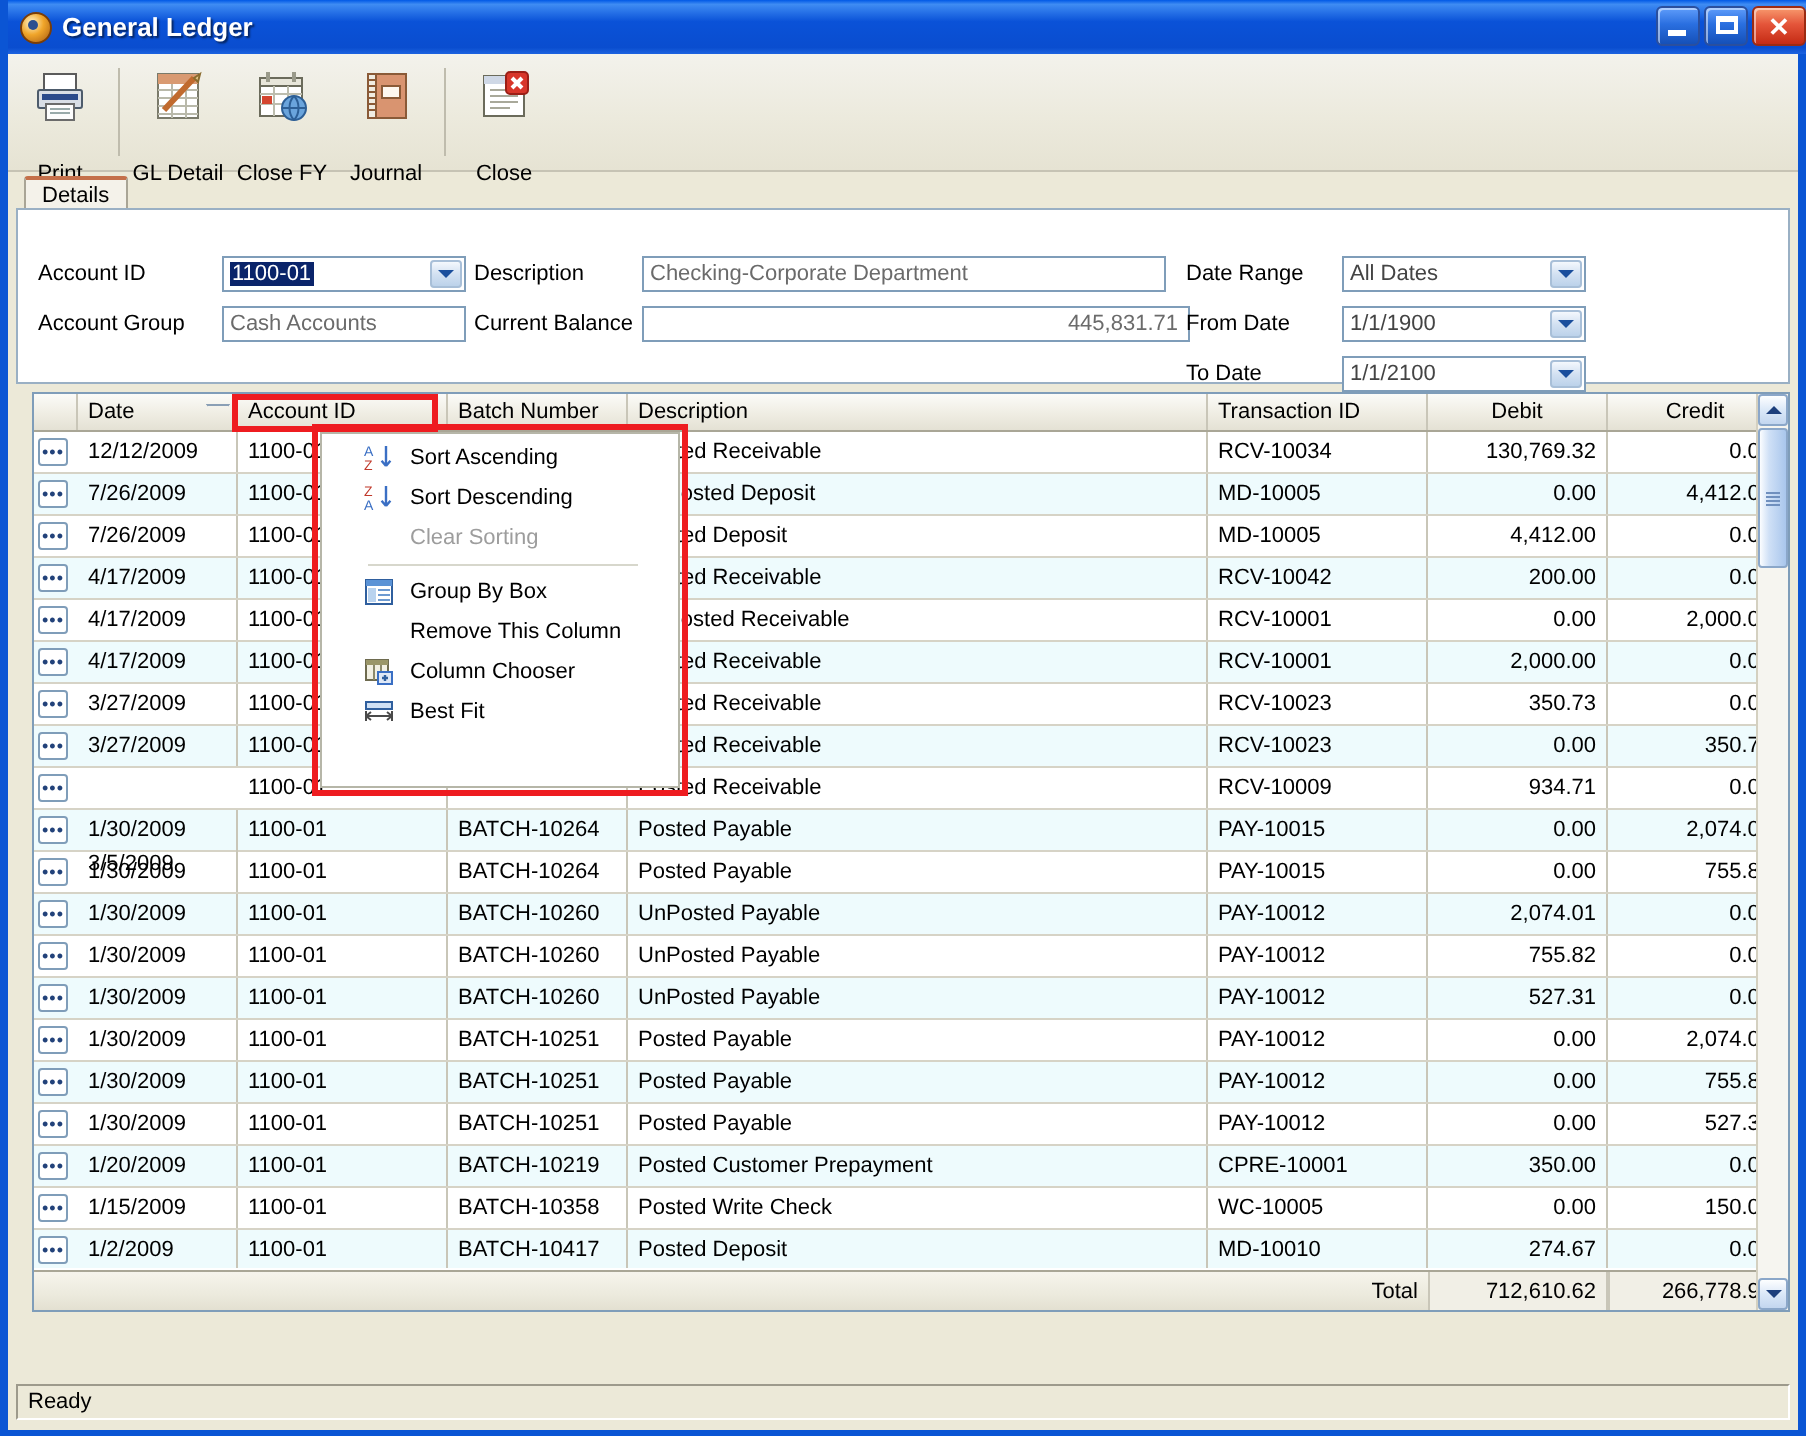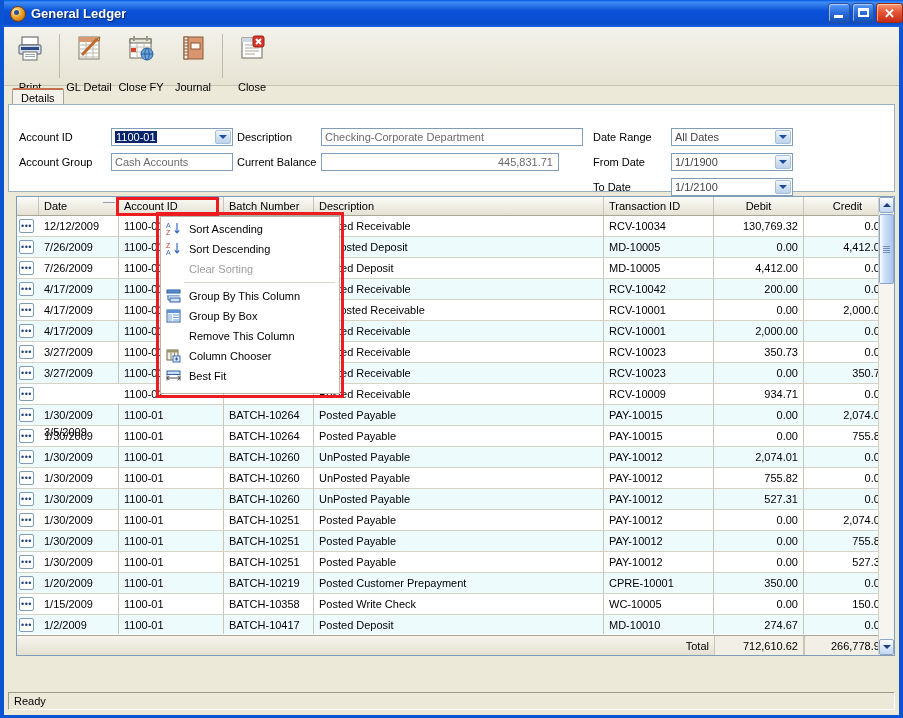--- a/index.html
+++ b/index.html
@@ -185,21 +185,21 @@
 
   
   #ctxouter{
     position:absolute;left:152px;top:212px;width:188px;height:186px;
     border:3px solid #ee1c20;box-sizing:border-box;background:transparent;
     z-index:40;
   }
   #ctxmenu{
     position:absolute;left:156px;top:216px;width:180px;height:178px;
     background:#fff;border:1px solid #b6b6a8;box-sizing:border-box;z-index:41;
-    padding:2px 0;
+    padding:2px 16px;
   }
   #ctxmenu .gutter{
     position:absolute;left:1px;top:1px;width:22px;bottom:1px;background:#fff;
   }
   .mi{
     position:relative;height:20px;display:flex;align-items:center;
     font-size:11px;color:#000;padding-left:28px;box-sizing:border-box;z-index:2;
   }
   .mi.disabled{color:#9d9d9d;}
   .mi .mico{
@@ -364,21 +364,21 @@
     <div class="fctl ro" style="left:312px;top:23px;width:262px;">
       <span>Checking-Corporate Department</span>
     </div>
 
     <div class="flabel" style="left:10px;top:51px;">Account Group</div>
     <div class="fctl ro" style="left:102px;top:48px;width:122px;">
       <span>Cash Accounts</span>
     </div>
 
     <div class="flabel" style="left:228px;top:51px;">Current Balance</div>
-    <div class="fctl ro num" style="left:312px;top:48px;width:238px;">
+    <div class="fctl ro num" style="left:312px;top:48px;width:274px;">
       <span>445,831.71</span>
     </div>
 
     <div class="flabel" style="left:584px;top:26px;">Date Range</div>
     <div class="fctl combo" style="left:662px;top:23px;width:122px;">
       <span>All Dates</span>
       <span class="arrowbox">
           <span class="chev"></span>
         </span>
     </div>
@@ -710,29 +710,20 @@
             <text x="0" y="13" font-size="7" font-family="Liberation Sans" fill="#3a6fc4">A</text>
             <path d="M11 1v10M11 11l-2.2-2.6M11 11l2.2-2.6" stroke="#3a6fc4" fill="none" stroke-width="1.2"></path>
           </svg></span>
         <span>Sort Descending</span>
       </div>
       <div class="mi disabled">
         <span class="mico"></span>
         <span>Clear Sorting</span>
       </div>
       <div class="msep"></div>
-      <div class="mi">
-        <span class="mico"><svg width="15" height="14" viewBox="0 0 15 14">
-            <rect x="1" y="1" width="13" height="3" fill="#5b93d6" stroke="#2f5f9e"></rect>
-            <rect x="1" y="6" width="13" height="1.6" fill="#8ab2e0"></rect>
-            <rect x="4" y="9" width="10" height="4" fill="#cfe0f4" stroke="#2f5f9e"></rect>
-            <path d="M2 7v4h2" stroke="#2f5f9e" fill="none"></path>
-          </svg></span>
-        <span>Group By This Column</span>
-      </div>
       <div class="mi">
         <span class="mico"><svg width="15" height="14" viewBox="0 0 15 14">
             <rect x="1" y="1" width="13" height="12" fill="#ffffff" stroke="#2f5f9e"></rect>
             <rect x="1" y="1" width="13" height="3" fill="#5b93d6"></rect>
             <rect x="2" y="5" width="4" height="7" fill="#b9d3ef"></rect>
             <line x1="7" y1="6" x2="13" y2="6" stroke="#6d9ad1"></line>
             <line x1="7" y1="8.5" x2="13" y2="8.5" stroke="#6d9ad1"></line>
             <line x1="7" y1="11" x2="13" y2="11" stroke="#6d9ad1"></line>
           </svg></span>
         <span>Group By Box</span>

